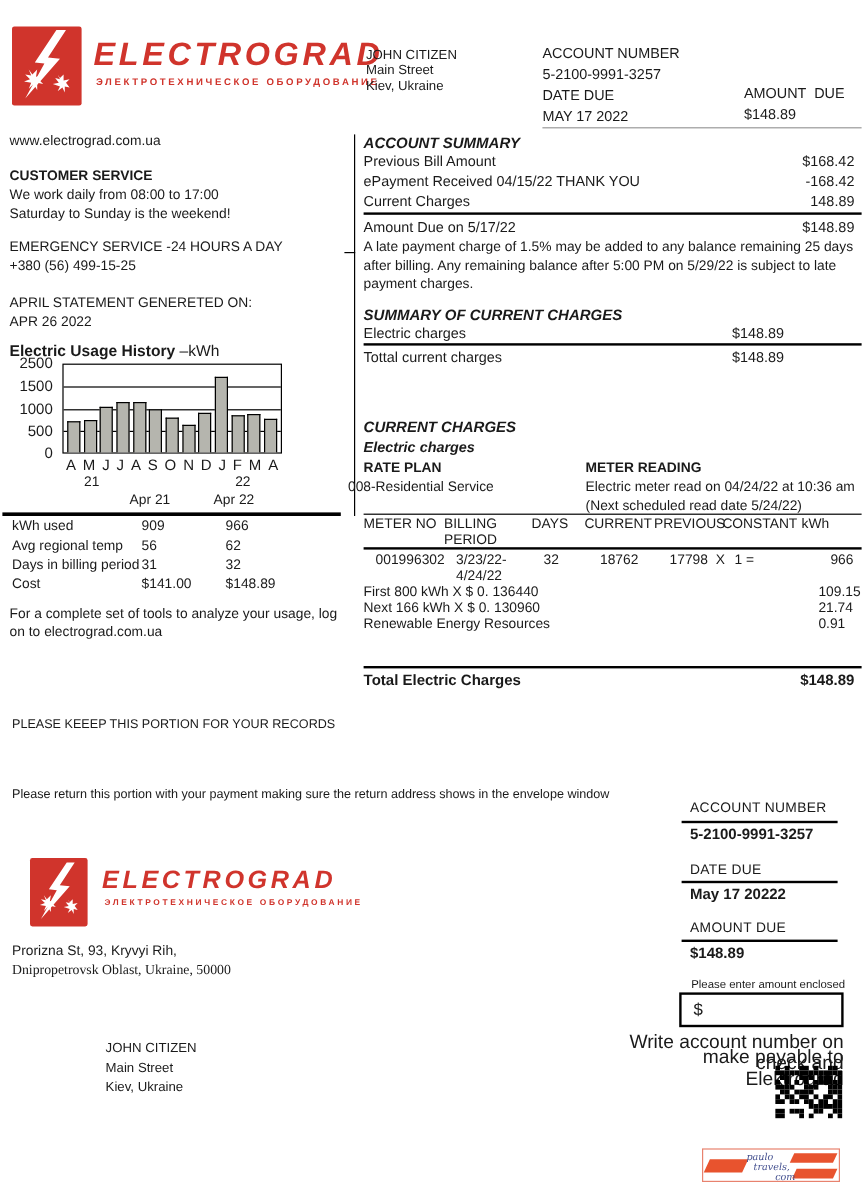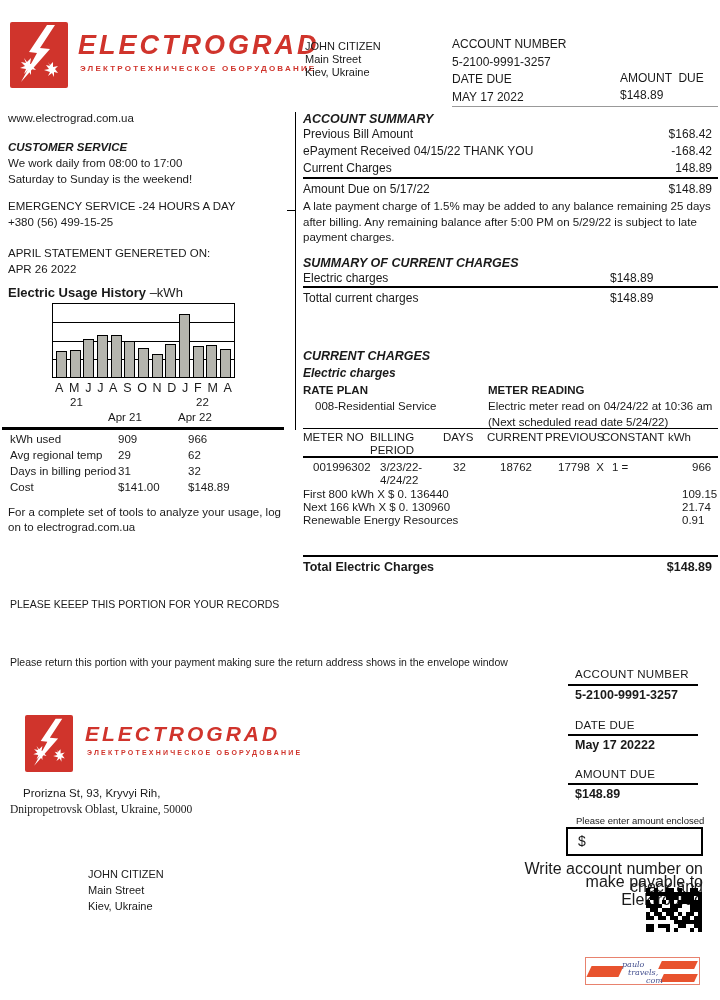--- a/index.html
+++ b/index.html
@@ -69,31 +69,38 @@
     <div>MAY 17 2022</div>
   </div>
   <div class="abs pre" style="left:620px; top:71px; font-size:12px;">AMOUNT  DUE</div>
   <div class="abs" style="left:620px; top:88px; font-size:12px;">$148.89</div>
   <div class="line" style="left:452px; top:106px; width:266px; height:1px; background:#999;"></div>
 
   <div class="line" style="left:295px; top:112px; width:1px; height:318px;"></div>
   <div class="line" style="left:287px; top:210px; width:9px; height:1px;"></div>
 
   <div class="abs" style="left:8px; top:112px; font-size:11.5px;">www.electrograd.com.ua</div>
-  <div class="abs b" style="left:8px; top:141px; font-size:11.5px;font-style:italic;">CUSTOMER SERVICE</div>
+  <div class="abs b" style="left:8px; top:141px; font-size:11.5px;">CUSTOMER SERVICE</div>
   <div class="abs" style="left:8px; top:157px; font-size:11.5px;">We work daily from 08:00 to 17:00</div>
   <div class="abs" style="left:8px; top:173px; font-size:11.5px;">Saturday to Sunday is the weekend!</div>
   <div class="abs" style="left:8px; top:200px; font-size:11.5px;">EMERGENCY SERVICE -24 HOURS A DAY</div>
   <div class="abs" style="left:8px; top:216px; font-size:11.5px;">+380 (56) 499-15-25</div>
   <div class="abs" style="left:8px; top:247px; font-size:11.5px;">APRIL STATEMENT GENERETED ON:</div>
   <div class="abs" style="left:8px; top:263px; font-size:11.5px;">APR 26 2022</div>
 
   <div class="abs" style="left:8px; top:285px; font-size:13px;">
     <span class="b">Electric Usage History</span><span class="pre"> –kWh</span>
   </div>
+  <div class="ylabs">
+      <span>2500</span>
+      <span>1500</span>
+      <span>1000</span>
+      <span>500</span>
+      <span>0</span>
+    </div>
   <div class="plot">
     <div class="gridline" style="top:25%;"></div>
     <div class="gridline" style="top:50%;"></div>
     <div class="gridline" style="top:75%;"></div>
     <div class="bars">
         <div class="bar" style="height: 36%;"></div>
         <div class="bar" style="height: 37%;"></div>
         <div class="bar" style="height: 52%;"></div>
         <div class="bar" style="height: 58%;"></div>
         <div class="bar" style="height: 58%;"></div>
@@ -129,21 +136,21 @@
   <div class="line" style="left:2px; top:427px; width:282px; height:2.5px;"></div>
 
   <div class="abs" style="left:10px; top:433px; width:276px;">
       <div class="urow">
         <span>kWh used</span>
         <span>909</span>
         <span>966</span>
       </div>
       <div class="urow">
         <span>Avg regional temp</span>
-        <span>29</span>
+        <span>56</span>
         <span>62</span>
       </div>
       <div class="urow">
         <span>Days in billing period</span>
         <span>31</span>
         <span>32</span>
       </div>
       <div class="urow">
         <span>Cost</span>
         <span>$141.00</span>
@@ -175,21 +182,21 @@
   <div class="line" style="left:303px; top:286px; width:415px; height:1.8px;"></div>
   <div class="abs" style="left:303px; top:291px; width:415px; font-size:12px;">
     <span>Tottal current charges</span>
     <span class="abs" style="left:307px; top:0;">$148.89</span>
   </div>
 
   <div class="abs bi" style="left:303px; top:349px; font-size:12.5px;">CURRENT CHARGES</div>
   <div class="abs bi" style="left:303px; top:366px; font-size:12px;">Electric charges</div>
   <div class="abs b" style="left:303px; top:384px; font-size:11.5px;text-align:center;">RATE PLAN</div>
   <div class="abs b" style="left:488px; top:384px; font-size:11.5px;">METER READING</div>
-  <div class="abs" style="left:315px; top:400px; font-size:11.5px;">008-Residential Service</div>
+  <div class="abs" style="left:290px; top:400px; font-size:11.5px;">008-Residential Service</div>
   <div class="abs" style="left:488px; top:400px; font-size:11.5px;">Electric meter read on 04/24/22 at 10:36 am</div>
   <div class="abs" style="left:488px; top:416px; font-size:11.5px;">(Next scheduled read date 5/24/22)</div>
 
   <div class="line" style="left:303px; top:428px; width:415px; height:1px;"></div>
   <div class="abs" style="left:303px; top:431px; width:415px; height:26px; font-size:11.5px;">
     <span class="abs" style="left:0;">METER NO</span>
     <span class="abs" style="left:67px;">BILLING</span>
     <span class="abs" style="left:67px; top:13px;">PERIOD</span>
     <span class="abs" style="left:140px;">DAYS</span>
     <span class="abs" style="left:184px;">CURRENT</span>
@@ -347,21 +354,21 @@
   <div class="abs logo-icon" style="left:25px; top:715px; width:48px; height:57px;">
     <svg width="48" height="57" viewBox="0 0 58 66">
       <polygon fill="#fff" points="37,3 19,30 27,31 11,60 40,27 30,26 45,3"></polygon>
       <polygon fill="#fff" points="14,36 16,41 11,40 15,44 10,46 16,47 14,52 18,48 21,53 21,47 26,48 22,44 26,41 20,42 21,36 17,40"></polygon>
       <polygon fill="#fff" points="38,40 40,44 36,43 39,47 34,48 40,50 38,54 42,51 44,55 44,50 48,51 45,47 48,44 43,45 43,40 40,43"></polygon>
     </svg>
   </div>
   <div class="abs wordmark" style="left:85px; top:722px; font-size:21px;">ELECTROGRAD</div>
   <div class="abs tagline" style="left:87px; top:749px; font-size:7px;">ЭЛЕКТРОТЕХНИЧЕСКОЕ ОБОРУДОВАНИЕ</div>
 
-  <div class="abs" style="left:10px; top:787px; font-size:11.5px;margin-left:13px;">Prorizna St, 93, Kryvyi Rih,</div>
+  <div class="abs" style="left:10px; top:787px; font-size:11.5px;">Prorizna St, 93, Kryvyi Rih,</div>
   <div class="abs" style="left:10px; top:803px; font-size:11.5px;font-family:Liberation Serif, serif;">Dnipropetrovsk Oblast, Ukraine, 50000</div>
 
   <div class="abs" style="left:88px; top:866px; font-size:11px; line-height:16px;">
     <div>JOHN CITIZEN</div>
     <div>Main Street</div>
     <div>Kiev, Ukraine</div>
   </div>
 
   <div class="abs" style="left:585px; top:957px; width:115px; height:28px; border:1px solid #e8826e; background:#fff;padding-left:48px;">
     <div class="wm-shape" style="left:3px; top:8px; width:32px; height:11px; transform:skewX(-25deg);"></div>

